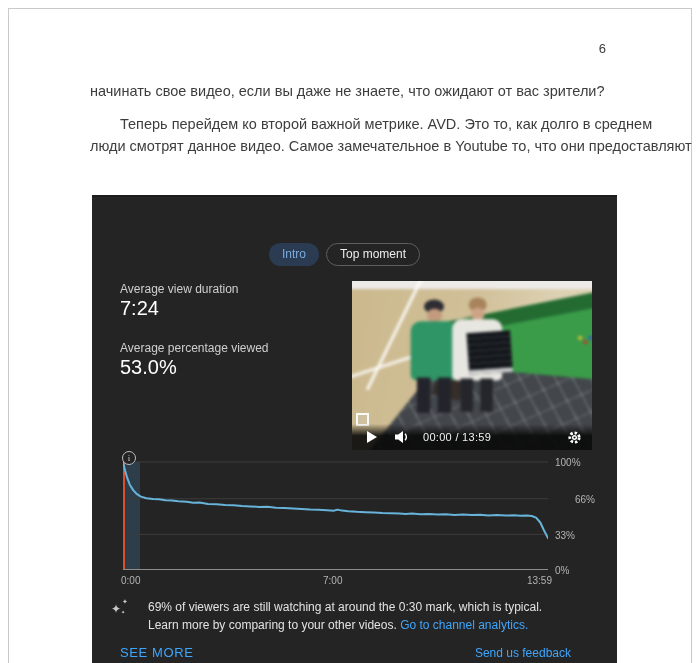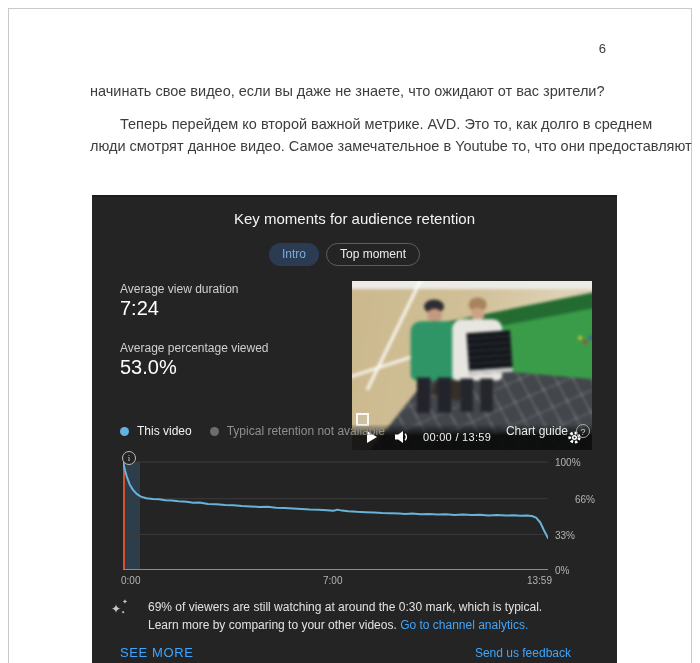--- a/index.html
+++ b/index.html
@@ -132,21 +132,20 @@
 <div class="doc-text para1">
   <div class="doc-line">начинать свое видео, если вы даже не знаете, что ожидают от вас зрители?</div>
 </div>
 <div class="doc-text para2">
   <div class="doc-line indent">Теперь перейдем ко второй важной метрике. AVD. Это то, как долго в среднем</div>
   <div class="doc-line">люди смотрят данное видео. Самое замечательное в Youtube то, что они предоставляют</div>
 </div>
 
 <div class="panel">
 
-  <div class="panel-title">Key moments for audience retention</div>
 
   <div class="tabs">
     <div class="tab active">Intro</div>
     <div class="tab inactive">Top moment</div>
   </div>
 
   <div class="metric-label m1l">Average view duration</div>
   <div class="metric-value m1v">7:24</div>
   <div class="metric-label m2l">Average percentage viewed</div>
   <div class="metric-value m2v">53.0%</div>
@@ -185,29 +184,20 @@
       </svg>
       <div class="time-text">00:00 / 13:59</div>
       <div class="ctrl-spacer"></div>
       <svg class="gear-svg" width="15" height="15" viewBox="0 0 16 16">
         <circle cx="8" cy="8" r="5" fill="none" stroke="#ffffff" stroke-width="3" stroke-dasharray="2.6 2.0"></circle>
         <circle cx="8" cy="8" r="1.9" fill="none" stroke="#ffffff" stroke-width="1.6"></circle>
       </svg>
     </div>
   </div>
 
-  <div class="legend">
-    <div class="dot dot-blue"></div>
-    <div class="legend-this">This video</div>
-    <div class="dot dot-gray"></div>
-    <div class="legend-typical">Typical retention not available</div>
-    <div class="legend-spacer"></div>
-    <div class="chart-guide">Chart guide</div>
-    <div class="q-icon">?</div>
-  </div>
 
   <svg class="chart-svg" width="425" height="112" viewBox="0 0 425 112">
     <rect x="0" y="3" width="17.0" height="107" fill="#2d3d49"></rect>
     <line x1="0" y1="3" x2="425" y2="3" stroke="#3c3c3c" stroke-width="1"></line>
     <line x1="0" y1="39.7" x2="425" y2="39.7" stroke="#3c3c3c" stroke-width="1"></line>
     <line x1="0" y1="75.4" x2="425" y2="75.4" stroke="#3c3c3c" stroke-width="1"></line>
     <line x1="0" y1="110.5" x2="425" y2="110.5" stroke="#8d8d8d" stroke-width="1"></line>
     <line x1="1" y1="3" x2="1" y2="110" stroke="#d9502e" stroke-width="2"></line>
     <polyline points="0.0,3.0 2.1,11.6 4.3,19.2 6.8,25.7 10.2,31.1 13.6,34.9 17.9,37.6 23.4,39.2 29.8,39.9 36.1,40.2 42.5,41.2 48.9,41.6 55.3,42.3 63.8,42.7 70.1,43.8 76.5,43.6 85.0,44.9 93.5,45.2 102.0,46.0 110.5,46.3 119.0,47.1 127.5,47.4 136.0,47.9 144.5,47.7 153.0,48.7 161.5,49.1 170.0,49.5 178.5,49.9 187.0,50.4 195.5,50.7 204.0,51.3 210.4,51.8 214.6,50.6 218.9,51.6 225.3,52.2 233.8,52.8 242.2,53.2 250.8,53.5 259.3,54.0 267.8,54.3 276.3,54.5 282.6,55.1 289.0,54.6 297.5,55.3 306.0,54.9 314.5,55.6 323.0,55.3 331.5,55.9 340.0,55.5 348.5,56.1 357.0,55.8 365.5,56.4 374.0,56.0 382.5,56.6 391.0,56.2 397.4,56.8 403.8,56.5 408.8,57.0 413.1,58.6 417.3,63.5 420.8,71.0 425.0,79.1" fill="none" stroke="#67b3da" stroke-width="2" stroke-linejoin="round" stroke-linecap="round"></polyline>
   </svg>

